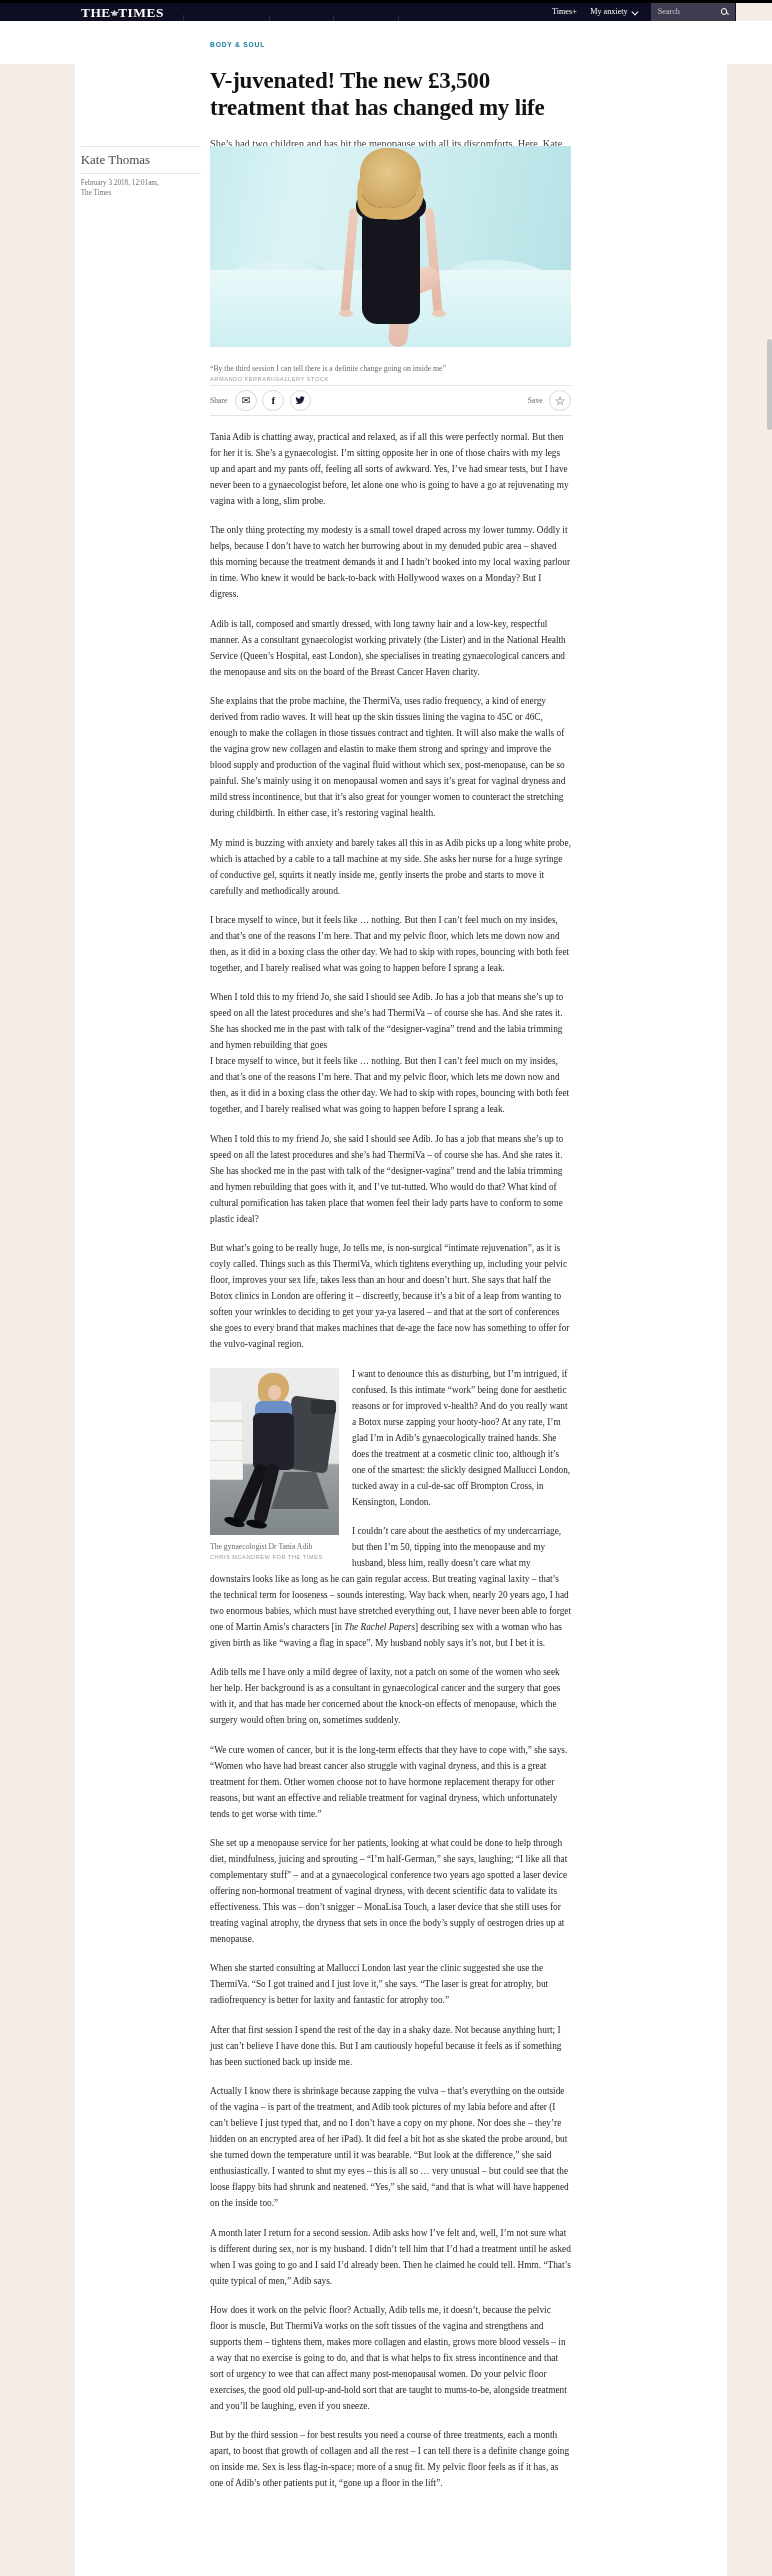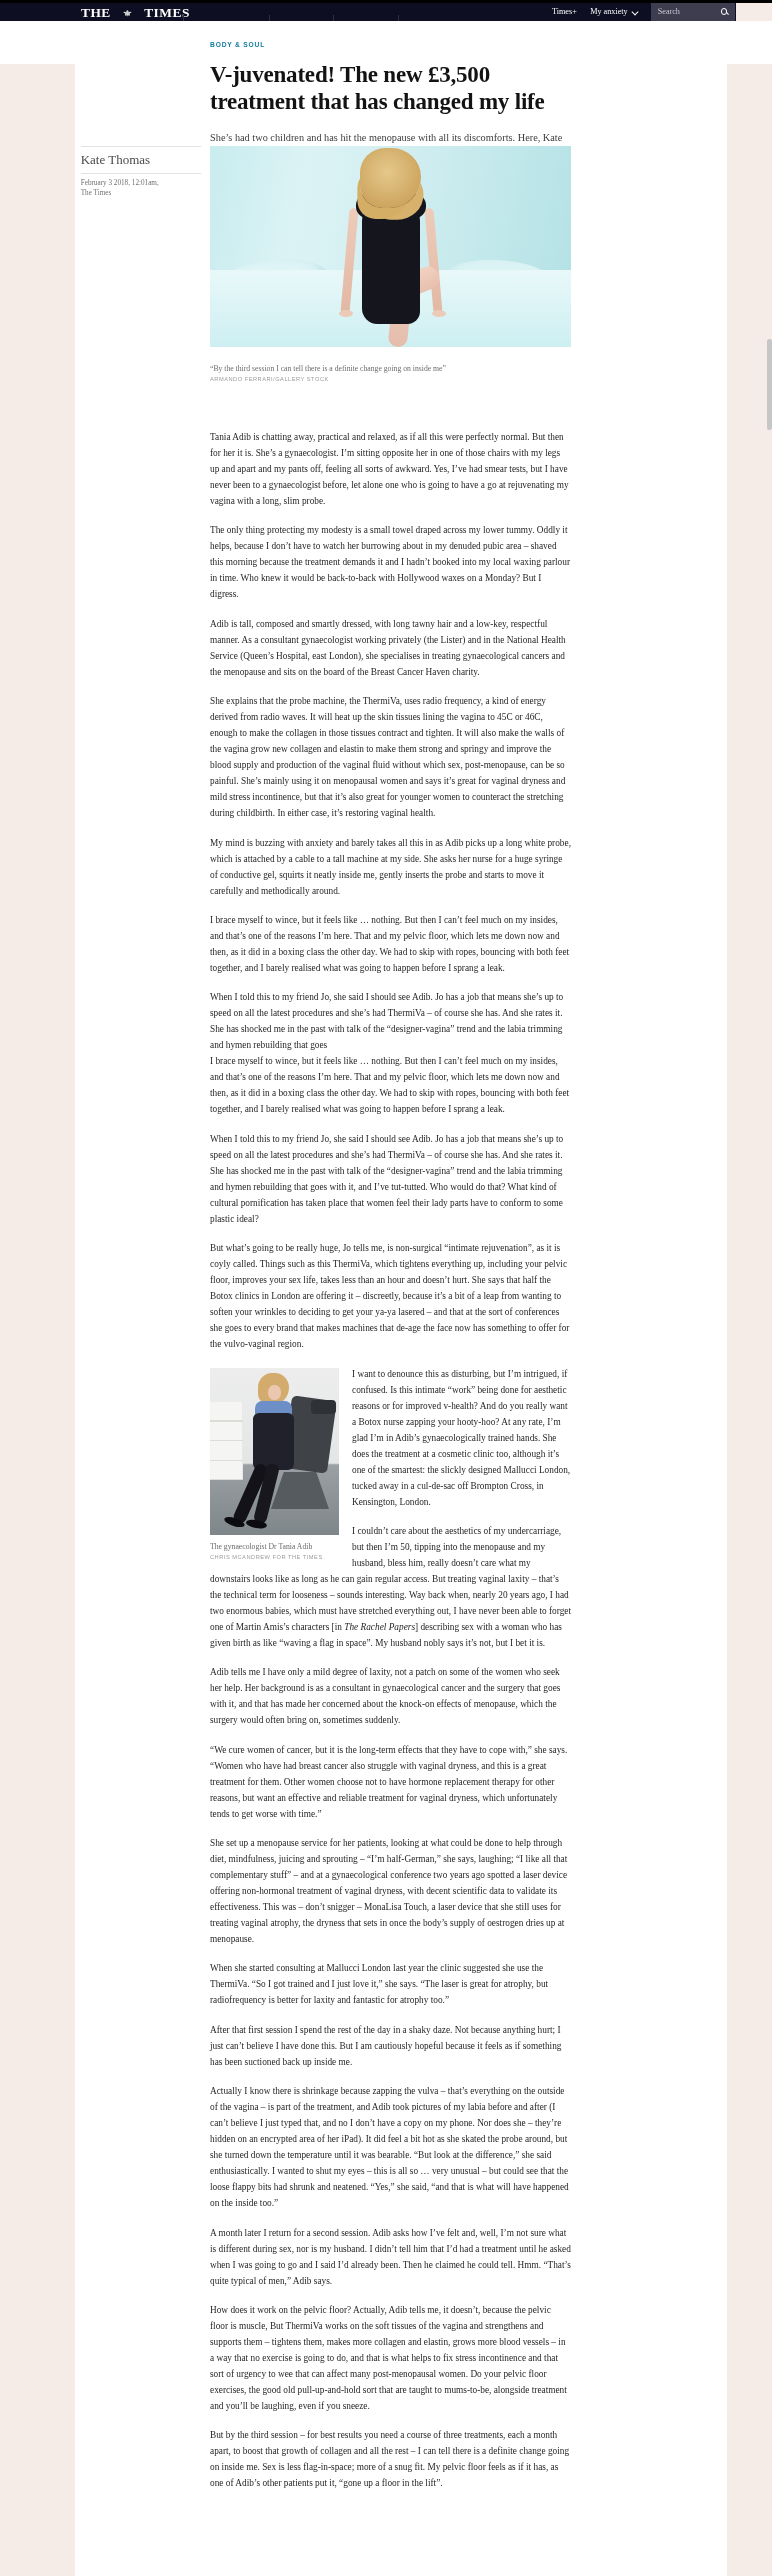--- a/index.html
+++ b/index.html
@@ -2,21 +2,21 @@
 <html style="font-size:8.2px"><head>
 <meta charset="utf-8">
 <style>
   html,body{margin:0;padding:0;}
   body{background:#f6ece7;}
   #page{position:relative;width:773px;height:3772px;background:#f6ece7;overflow:hidden;
         font-family:"Liberation Serif","DejaVu Serif",serif;}
   
   .top-black{position:absolute;left:0;top:0;width:773px;height:2.6px;background:#000;}
   .navbar{position:absolute;left:0;top:2.6px;width:736px;height:18.5px;background:#0e0e22;}
-  .masthead{position:absolute;left:81px;top:0;height:21px;display:flex;align-items:center;gap:13px;
+  .masthead{position:absolute;left:81px;top:0;height:21px;display:flex;align-items:center;gap:0;
             color:#fff;font-size:13.4px;font-weight:700;letter-spacing:0.5px;white-space:nowrap;}
   .crest{font-size:7.7px;color:#cfcfcf;transform:scaleX(1.5);display:inline-block;}
   .nav-links{position:absolute;left:183px;top:12px;height:23px;display:flex;}
   .nav-item{display:flex;align-items:center;gap:4.1px;padding:0 10.8px;border-left:0.5px solid #2d2d47;
             color:#fff;font-size:8.2px;cursor:pointer;}
   .nav-item:last-child{border-right:0.5px solid #2d2d47;}
   .chev{width:3.6px;height:3.6px;border-right:0.8px solid #fff;border-bottom:0.8px solid #fff;
         transform:rotate(45deg) translateY(-1px);display:inline-block;}
   .nav-right{position:absolute;left:552px;top:0;height:18.5px;display:flex;align-items:center;gap:13.4px;
              color:#fff;font-size:8.2px;}
@@ -31,21 +31,21 @@
   .scroll-thumb{position:absolute;left:767px;top:339px;width:4.6px;height:91px;background:#c6c6c6;border-radius:2.6px;}
   
   .card{position:absolute;left:75px;top:21px;width:652px;height:3751px;background:#fff;overflow:hidden;}
   .byline{position:absolute;left:5.7px;top:125px;width:120px;}
   .byline .author{border-top:0.5px solid #e3e3e3;border-bottom:0.5px solid #e3e3e3;
                   padding:4.6px 0 5.2px;font-size:13px;color:#4a4a4a;}
   .byline .date{margin-top:5.2px;font-size:7.2px;line-height:9.8px;color:#707070;}
   .article-head{position:absolute;left:135px;top:19.6px;width:371px;}
   .category{font-family:"Liberation Sans","DejaVu Sans",sans-serif;font-size:6.7px;font-weight:700;
             letter-spacing:0.8px;color:#137d9e;}
-  .headline{margin-top:13px;font-size:23px;line-height:27px;font-weight:700;color:#131313;letter-spacing:-0.2px;width:366px;}
+  .headline{margin-top:19px;font-size:23px;line-height:27px;font-weight:700;color:#131313;letter-spacing:-0.2px;width:366px;}
   .standfirst{margin-top:12px;font-size:10.3px;line-height:15.5px;color:#3d3d3d;width:361px;}
   
   .hero{position:absolute;left:135px;top:125px;width:361px;}
   .hero-img{position:relative;width:361px;height:201px;overflow:hidden;
             background:linear-gradient(100deg,#c8ecef 0%,#dcf3f5 25%,#d2eef1 50%,#c2e8eb 75%,#b3e1e5 100%);}
   .h-bed{position:absolute;left:0;bottom:0;width:361px;height:77px;background:linear-gradient(180deg,#e9f8f9,#cdeff2);}
   .h-pillow-l{position:absolute;left:9.3px;bottom:40px;width:111px;height:47px;background:#def4f6;
               border-radius:45% 55% 50% 50%;transform:rotate(-8deg);
               box-shadow:inset -6.2px -7.2px 11.3px rgba(140,200,205,.4);}
   .h-pillow-r{position:absolute;right:15.5px;bottom:38px;width:116px;height:49px;background:#dcf3f5;
@@ -184,20 +184,40 @@
         <div class="h-hair"></div>
         <div class="h-hand-l"></div>
         <div class="h-hand-r"></div>
       </div>
       <figcaption>
         <div class="hero-caption">“By the third session I can tell there is a definite change going on inside me”</div>
         <div class="hero-credit">ARMANDO FERRARI/GALLERY STOCK</div>
       </figcaption>
     </figure>
 
+    <div class="share-row">
+      <span class="share-label">Share</span>
+      <button class="icon-circle">
+        <span class="glyph-email">✉</span>
+      </button>
+      <button class="icon-circle">
+        <span class="glyph-fb">f</span>
+      </button>
+      <button class="icon-circle">
+        <svg class="tw" width="10.3" height="10.3" viewBox="0 0 24 24">
+            <path fill="#1b1b2f" d="M23 5.1c-.8.4-1.7.7-2.6.8a4.6 4.6 0 0 0 2-2.5c-.9.5-1.9.9-2.9 1.1a4.5 4.5 0 0 0-7.8 4.1A12.8 12.8 0 0 1 2.4 4a4.5 4.5 0 0 0 1.4 6 4.4 4.4 0 0 1-2-.6v.1a4.5 4.5 0 0 0 3.6 4.4 4.5 4.5 0 0 1-2 .1 4.5 4.5 0 0 0 4.2 3.1A9 9 0 0 1 1 19a12.7 12.7 0 0 0 6.9 2c8.3 0 12.8-6.9 12.8-12.8v-.6c.9-.6 1.6-1.4 2.3-2.5z"></path>
+          </svg>
+      </button>
+      <div class="save-group">
+        <span class="share-label">Save</span>
+        <button class="icon-circle">
+          <span class="glyph-star">☆</span>
+        </button>
+      </div>
+    </div>
 
     <div class="article-body">
         <p class=""><span>Tania Adib is chatting away, practical and relaxed, as if all this were perfectly normal. But then for her it is. She’s a gynaecologist. I’m sitting opposite her in one of those chairs with my legs up and apart and my pants off, feeling all sorts of awkward. Yes, I’ve had smear tests, but I have never been to a gynaecologist before, let alone one who is going to have a go at rejuvenating my vagina with a long, slim probe.</span></p>
         <p class=""><span>The only thing protecting my modesty is a small towel draped across my lower tummy. Oddly it helps, because I don’t have to watch her burrowing about in my denuded pubic area – shaved this morning because the treatment demands it and I hadn’t booked into my local waxing parlour in time. Who knew it would be back-to-back with Hollywood waxes on a Monday? But I digress.</span></p>
         <p class=""><span>Adib is tall, composed and smartly dressed, with long tawny hair and a low-key, respectful manner. As a consultant gynaecologist working privately (the Lister) and in the National Health Service (Queen’s Hospital, east London), she specialises in treating gynaecological cancers and the menopause and sits on the board of the Breast Cancer Haven charity.</span></p>
         <p class=""><span>She explains that the probe machine, the ThermiVa, uses radio frequency, a kind of energy derived from radio waves. It will heat up the skin tissues lining the vagina to 45C or 46C, enough to make the collagen in those tissues contract and tighten. It will also make the walls of the vagina grow new collagen and elastin to make them strong and springy and improve the blood supply and production of the vaginal fluid without which sex, post-menopause, can be so painful. She’s mainly using it on menopausal women and says it’s great for vaginal dryness and mild stress incontinence, but that it’s also great for younger women to counteract the stretching during childbirth. In either case, it’s restoring vaginal health.</span></p>
         <p class=""><span>My mind is buzzing with anxiety and barely takes all this in as Adib picks up a long white probe, which is attached by a cable to a tall machine at my side. She asks her nurse for a huge syringe of conductive gel, squirts it neatly inside me, gently inserts the probe and starts to move it carefully and methodically around.</span></p>
         <p class=""><span>I brace myself to wince, but it feels like … nothing. But then I can’t feel much on my insides, and that’s one of the reasons I’m here. That and my pelvic floor, which lets me down now and then, as it did in a boxing class the other day. We had to skip with ropes, bouncing with both feet together, and I barely realised what was going to happen before I sprang a leak.</span></p>
         <p class="tight"><span>When I told this to my friend Jo, she said I should see Adib. Jo has a job that means she’s up to speed on all the latest procedures and she’s had ThermiVa – of course she has. And she rates it. She has shocked me in the past with talk of the “designer-vagina” trend and the labia trimming and hymen rebuilding that goes</span></p>
         <p class=""><span>I brace myself to wince, but it feels like … nothing. But then I can’t feel much on my insides, and that’s one of the reasons I’m here. That and my pelvic floor, which lets me down now and then, as it did in a boxing class the other day. We had to skip with ropes, bouncing with both feet together, and I barely realised what was going to happen before I sprang a leak.</span></p>

